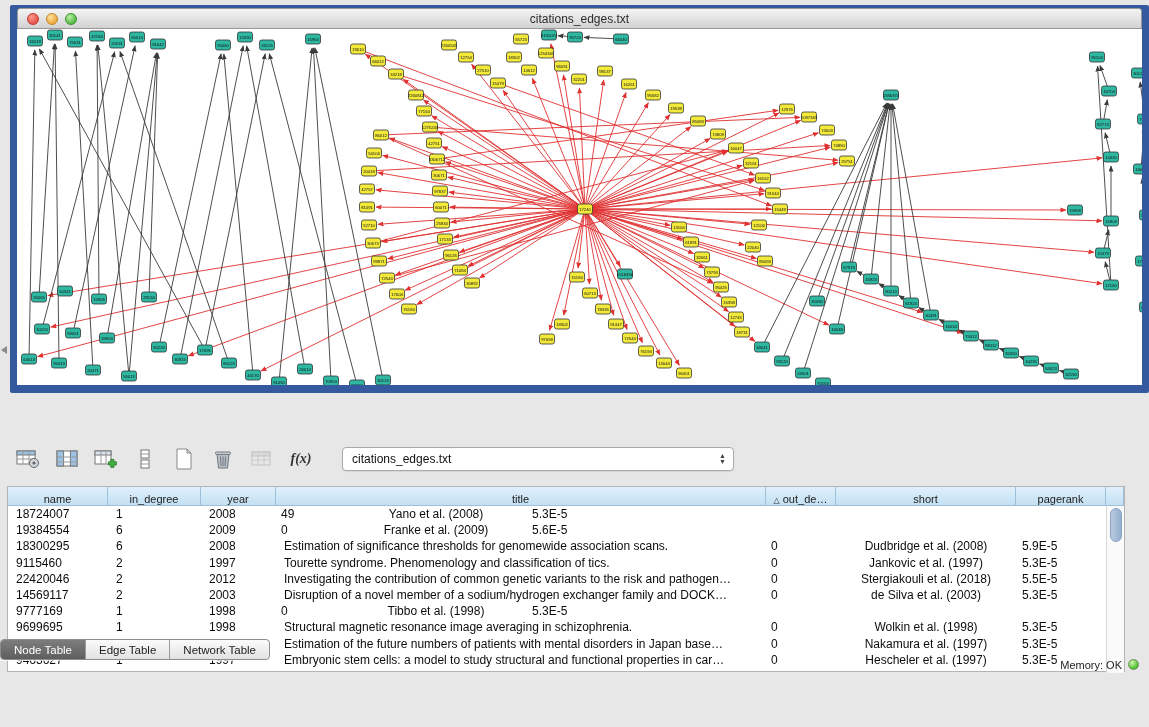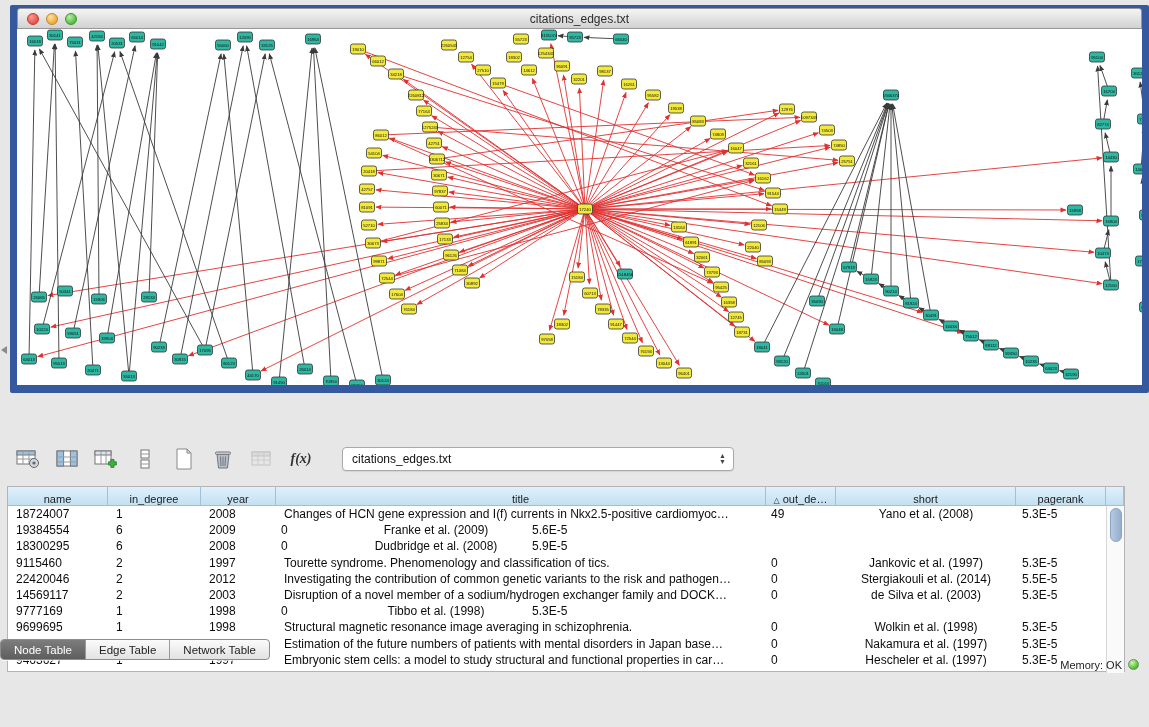--- a/index.html
+++ b/index.html
@@ -933,57 +933,57 @@
         <div class="th" style="width: 90px;">
           <span>pagerank</span>
         </div>
         <div class="th" style="flex: 1 1 0%;"></div>
       </div>
     <div class="t-body" id="t-body">
         <div class="t-row">
           <div class="td c-name" style="width: 100px;">18724007</div>
           <div class="td c-in_degree" style="width: 93px;">1</div>
           <div class="td c-year" style="width: 75px;">2008</div>
-          <div class="td c-title" style="width: 490px;">Changes of HCN gene expression and I(f) currents in Nkx2.5-positive cardiomyoc…</div>
           <div class="td c-out" style="width: 70px;">49</div>
           <div class="td c-short" style="width: 180px;">Yano et al. (2008)</div>
           <div class="td c-pagerank" style="width: 90px;">5.3E-5</div>
         </div>
         <div class="t-row">
           <div class="td c-name" style="width: 100px;">19384554</div>
           <div class="td c-in_degree" style="width: 93px;">6</div>
           <div class="td c-year" style="width: 75px;">2009</div>
           <div class="td c-out" style="width: 70px;">0</div>
           <div class="td c-short" style="width: 180px;">Franke et al. (2009)</div>
           <div class="td c-pagerank" style="width: 90px;">5.6E-5</div>
         </div>
         <div class="t-row">
           <div class="td c-name" style="width: 100px;">18300295</div>
           <div class="td c-in_degree" style="width: 93px;">6</div>
           <div class="td c-year" style="width: 75px;">2008</div>
+          <div class="td c-title" style="width: 490px;">Estimation of significance thresholds for genomewide association scans.</div>
           <div class="td c-out" style="width: 70px;">0</div>
           <div class="td c-short" style="width: 180px;">Dudbridge et al. (2008)</div>
           <div class="td c-pagerank" style="width: 90px;">5.9E-5</div>
         </div>
         <div class="t-row">
           <div class="td c-name" style="width: 100px;">9115460</div>
           <div class="td c-in_degree" style="width: 93px;">2</div>
           <div class="td c-year" style="width: 75px;">1997</div>
           <div class="td c-title" style="width: 490px;">Tourette syndrome. Phenomenology and classification of tics.</div>
           <div class="td c-out" style="width: 70px;">0</div>
           <div class="td c-short" style="width: 180px;">Jankovic et al. (1997)</div>
           <div class="td c-pagerank" style="width: 90px;">5.3E-5</div>
         </div>
         <div class="t-row">
           <div class="td c-name" style="width: 100px;">22420046</div>
           <div class="td c-in_degree" style="width: 93px;">2</div>
           <div class="td c-year" style="width: 75px;">2012</div>
           <div class="td c-title" style="width: 490px;">Investigating the contribution of common genetic variants to the risk and pathogen…</div>
           <div class="td c-out" style="width: 70px;">0</div>
-          <div class="td c-short" style="width: 180px;">Stergiakouli et al. (2014)</div>
+          <div class="td c-short" style="width: 180px;">Stergiakouli et al. (2018)</div>
           <div class="td c-pagerank" style="width: 90px;">5.5E-5</div>
         </div>
         <div class="t-row">
           <div class="td c-name" style="width: 100px;">14569117</div>
           <div class="td c-in_degree" style="width: 93px;">2</div>
           <div class="td c-year" style="width: 75px;">2003</div>
           <div class="td c-title" style="width: 490px;">Disruption of a novel member of a sodium/hydrogen exchanger family and DOCK…</div>
           <div class="td c-out" style="width: 70px;">0</div>
           <div class="td c-short" style="width: 180px;">de Silva et al. (2003)</div>
           <div class="td c-pagerank" style="width: 90px;">5.3E-5</div>

